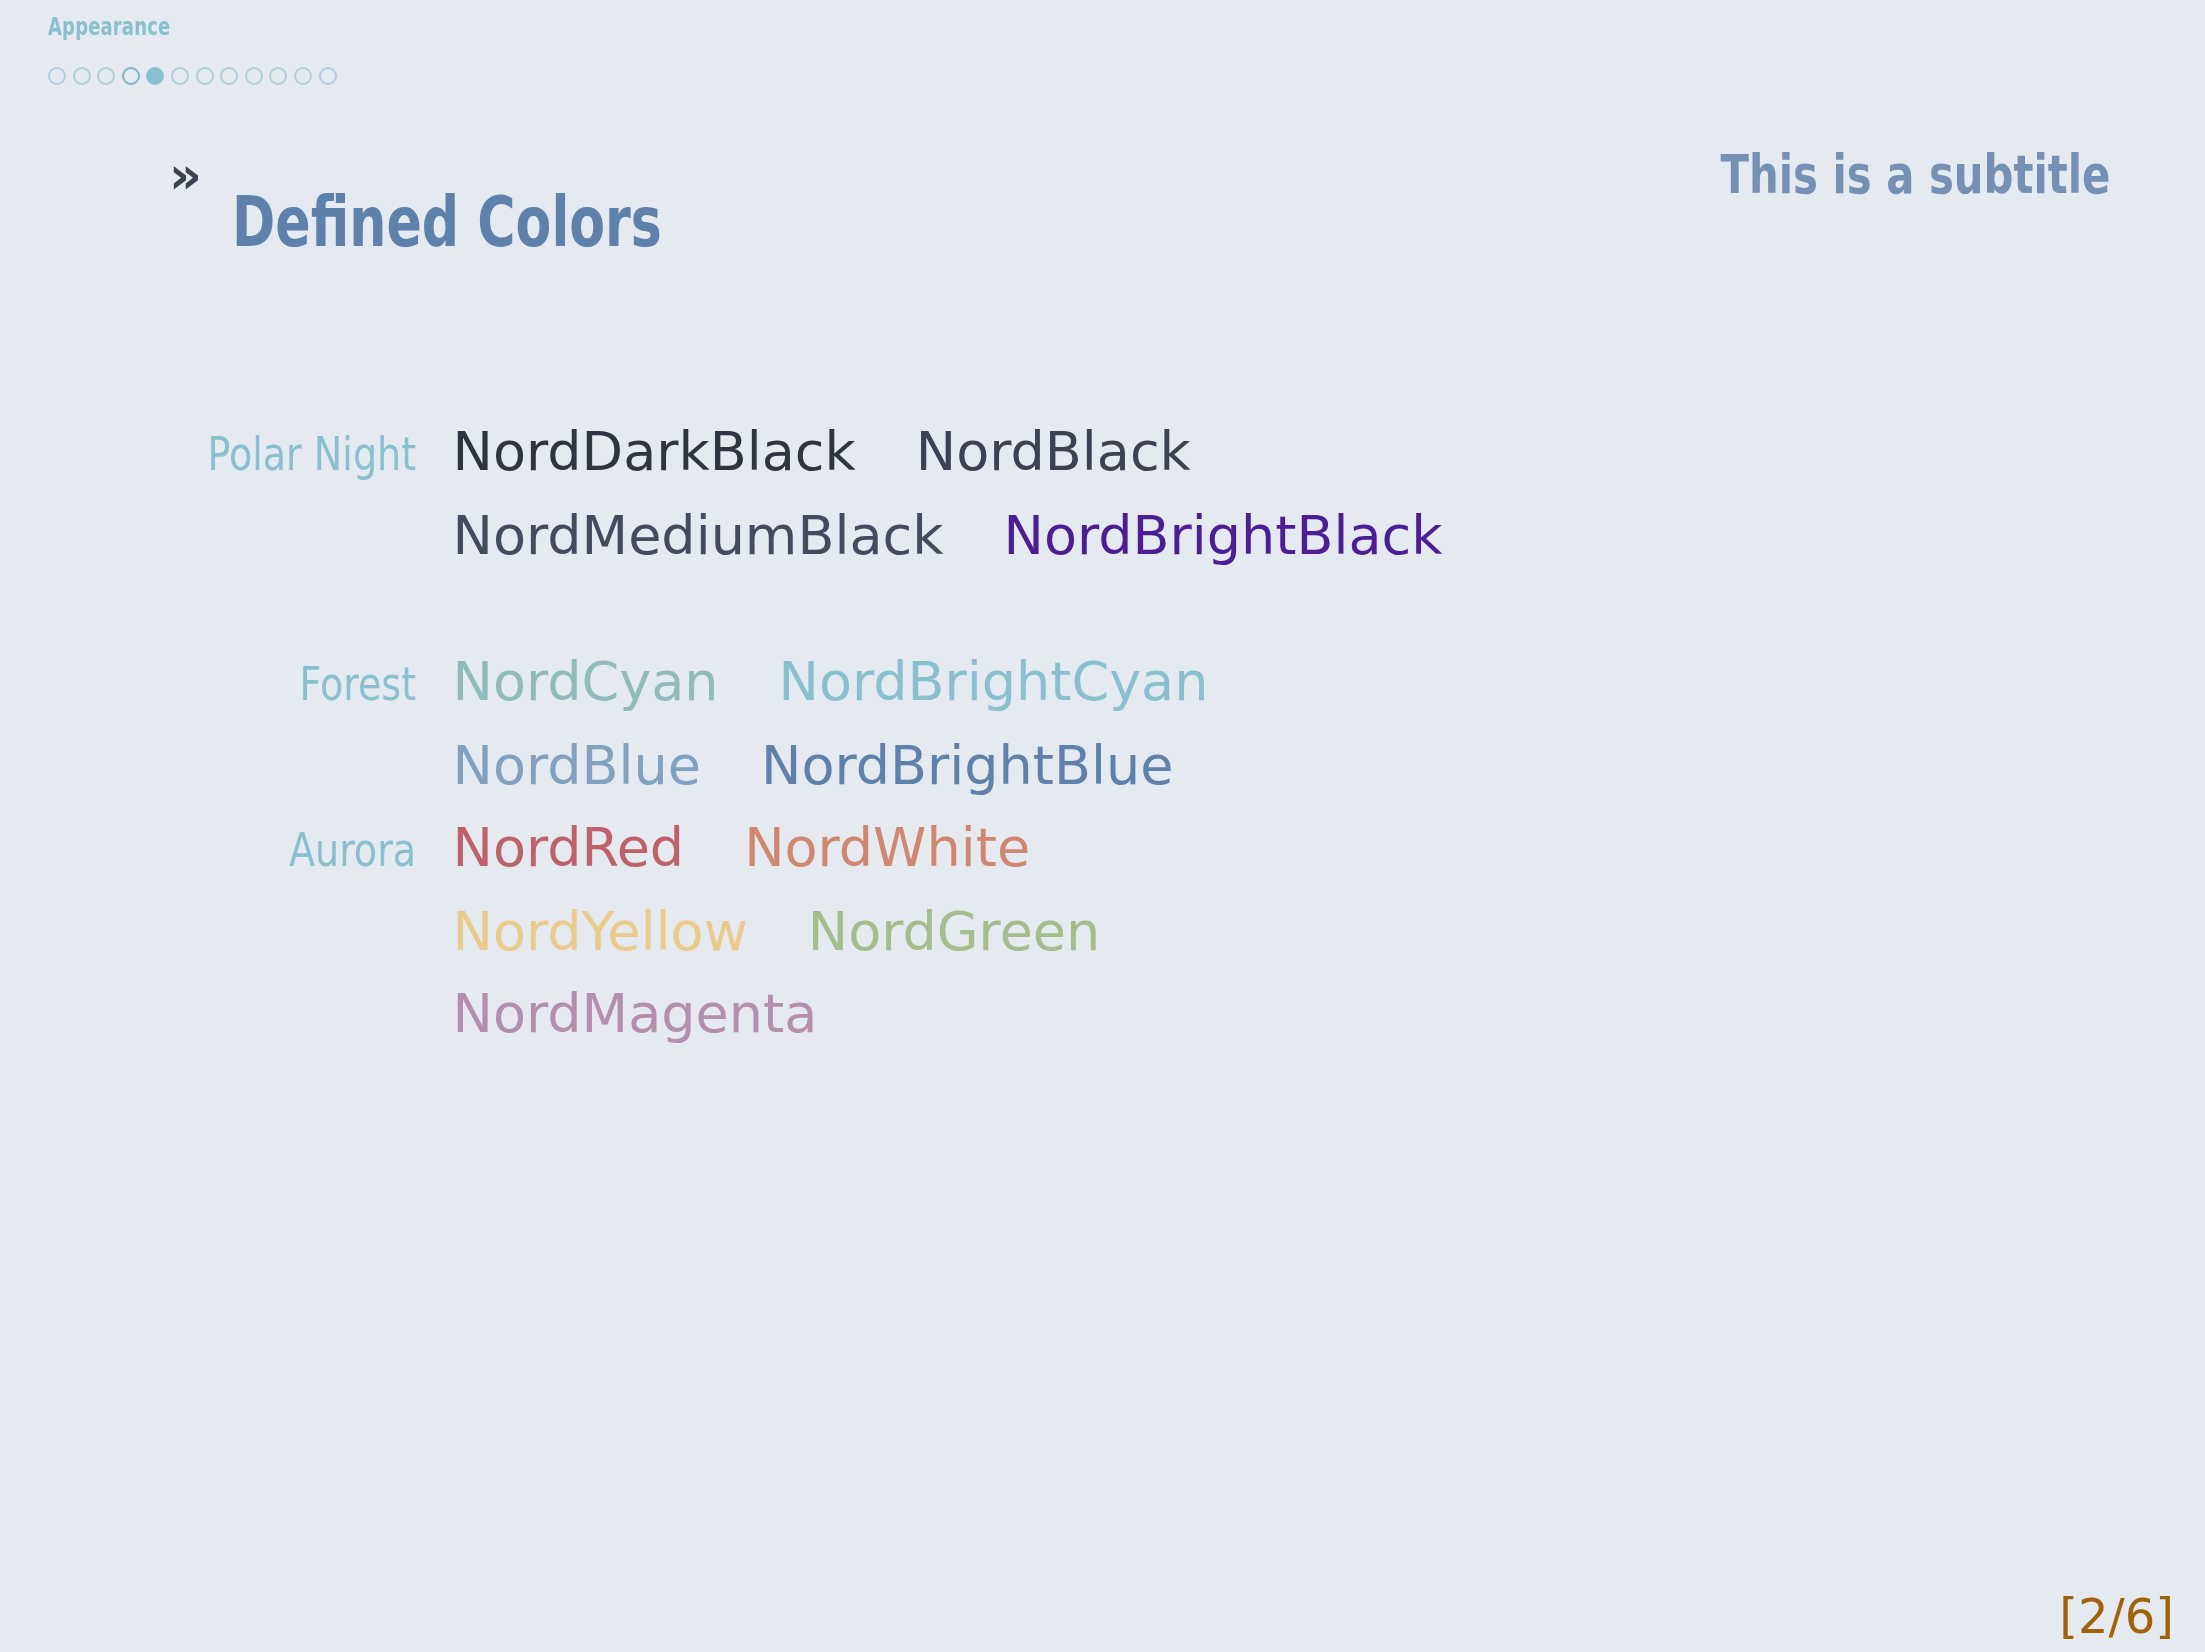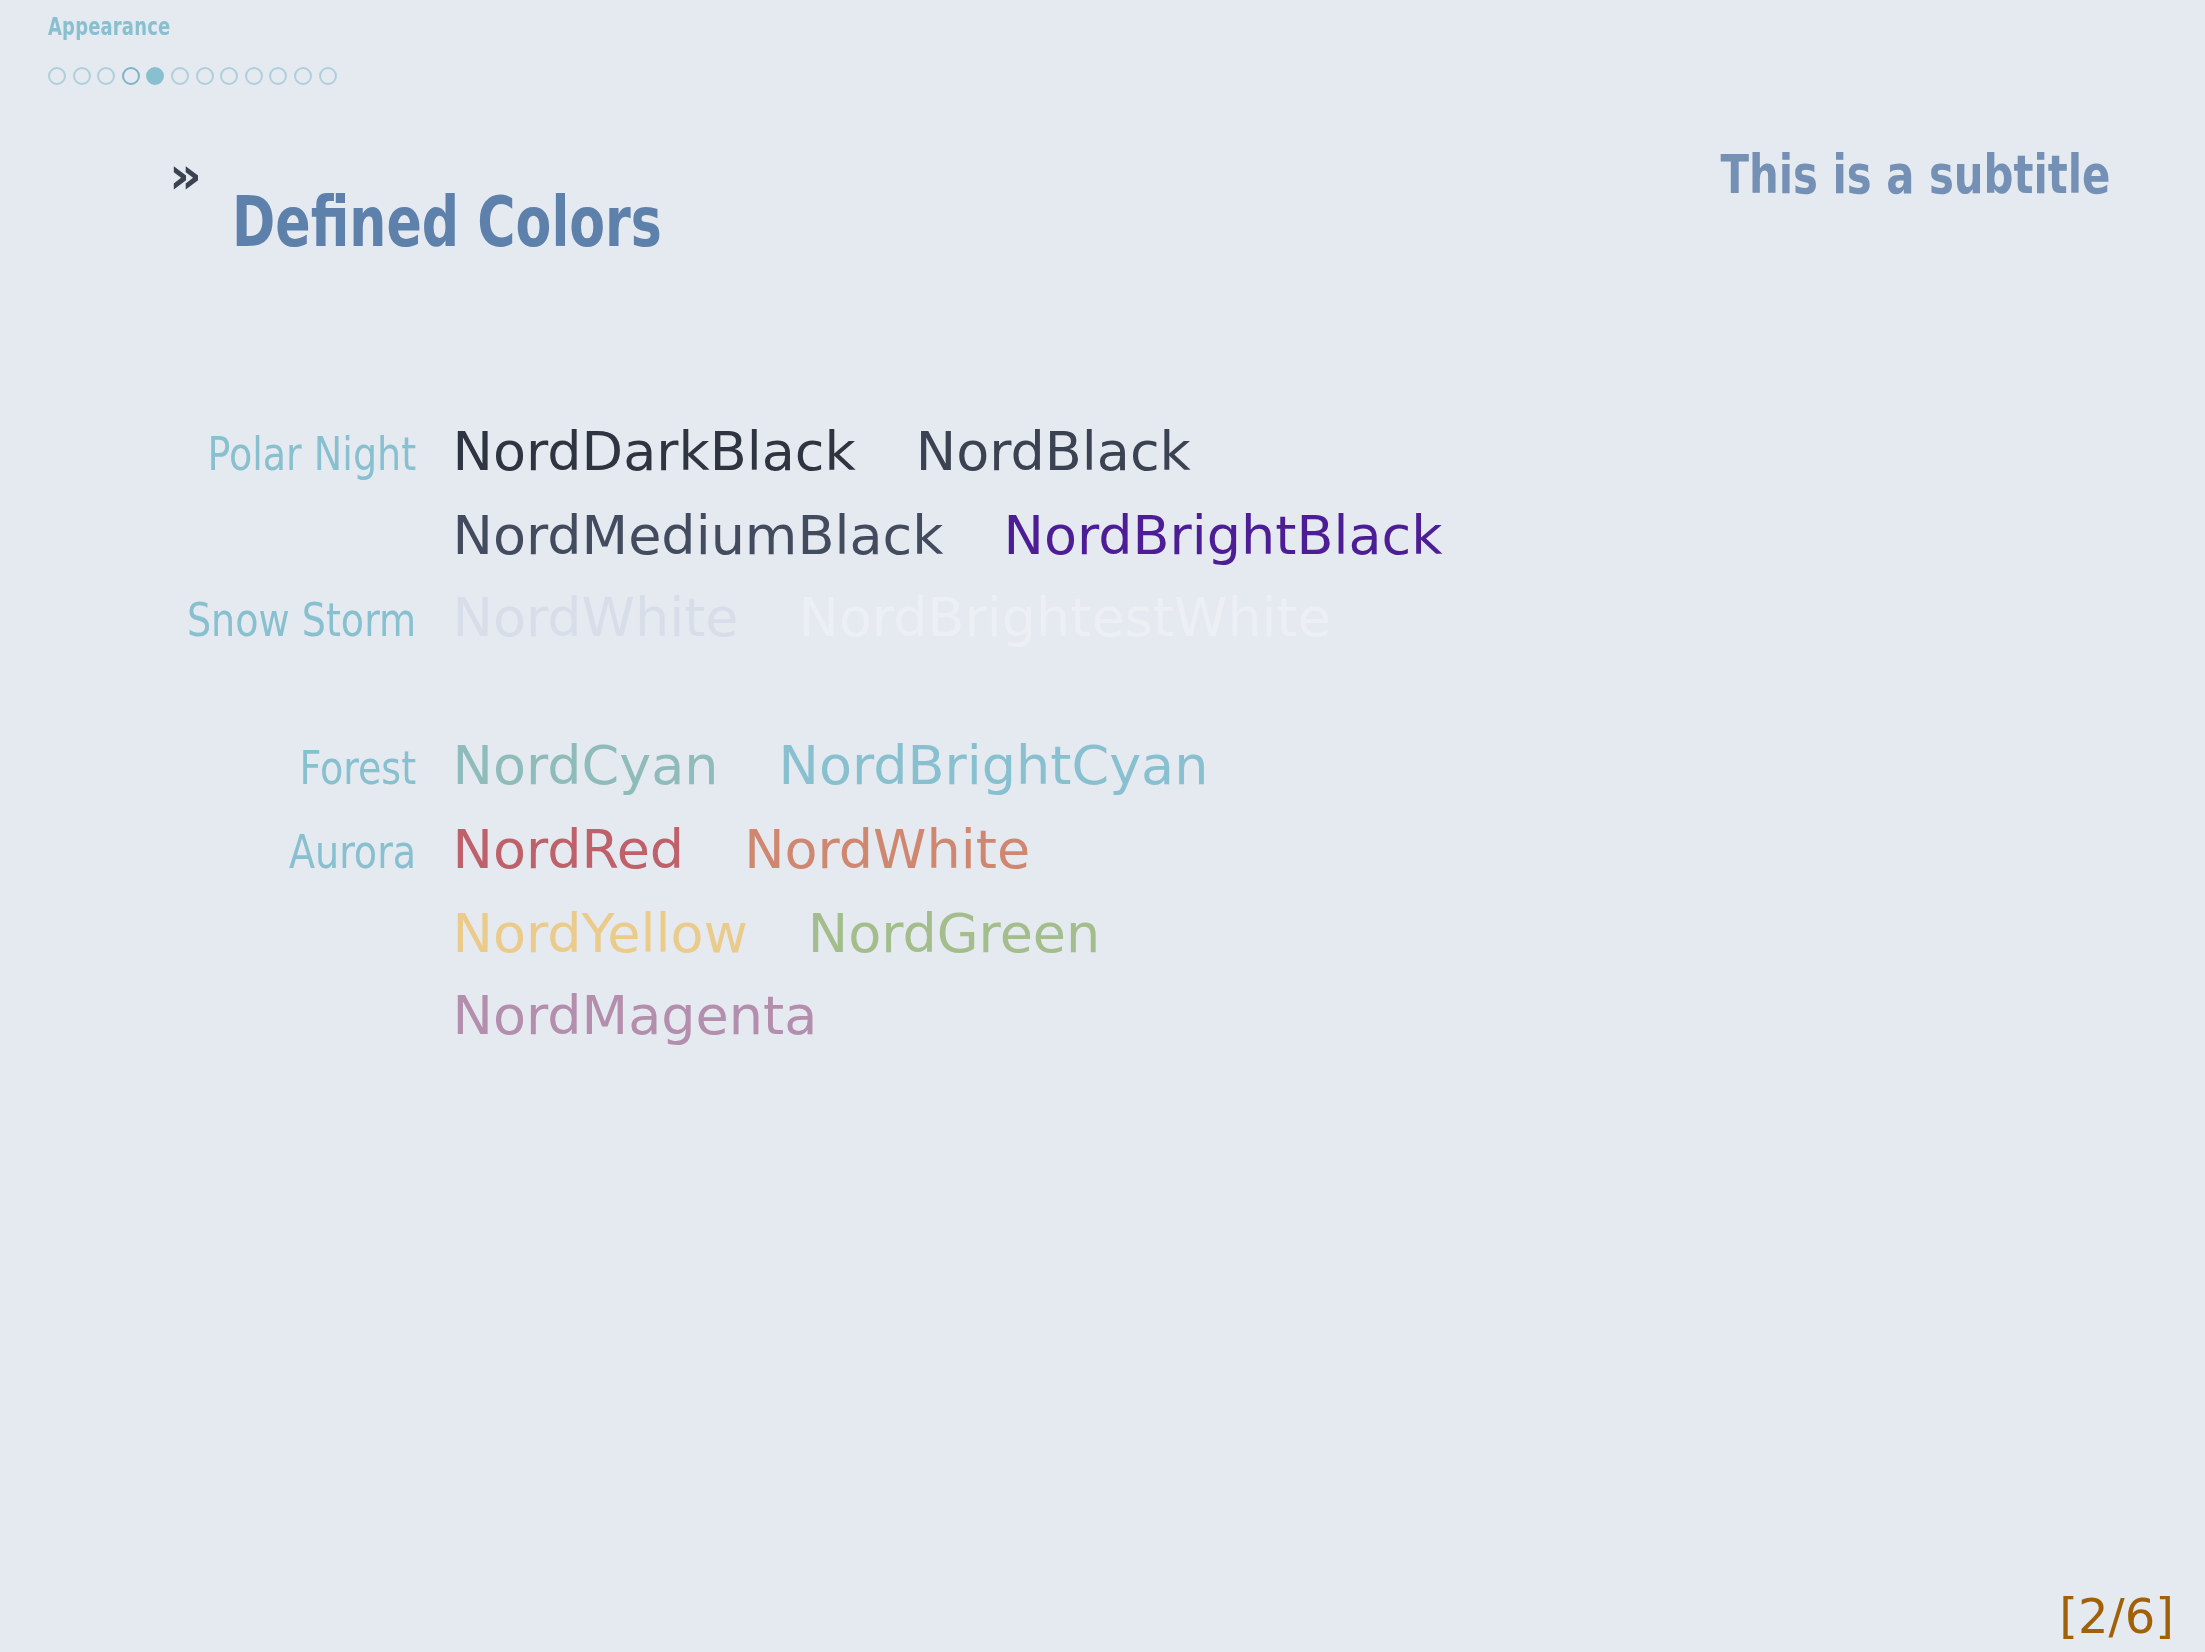--- a/index.html
+++ b/index.html
@@ -202,38 +202,36 @@
           </div>
         </div>
         <div class="grp-row">
           <div class="grp-label"></div>
           <div class="grp-items">
             <span class="color-name" style="color: rgb(67, 76, 94);">NordMediumBlack</span>
             <span class="color-name" style="color: #4c1d95;">NordBrightBlack</span>
           </div>
         </div>
       </div>
-      <div class="group">
-        <div class="grp-row">
-          <div class="grp-label">Snow Storm</div>
-          <div class="grp-items">
-            <span class="color-name" style="color: rgb(216, 222, 233);">NordWhite</span>
-            <span class="color-name" style="color: rgb(236, 239, 244);">NordBrightestWhite</span>
-          </div>
-        </div>
-      </div>
       <div class="spacer-gap"></div>
       <div class="group">
         <div class="grp-row">
           <div class="grp-label">Forest</div>
           <div class="grp-items">
             <span class="color-name" style="color: rgb(143, 188, 187);">NordCyan</span>
             <span class="color-name" style="color: rgb(136, 192, 208);">NordBrightCyan</span>
           </div>
         </div>
+        <div class="grp-row">
+          <div class="grp-label"></div>
+          <div class="grp-items">
+            <span class="color-name" style="color: rgb(129, 161, 193);">NordBlue</span>
+            <span class="color-name" style="color: rgb(94, 129, 172);">NordBrightBlue</span>
+          </div>
+        </div>
       </div>
       <div class="group">
         <div class="grp-row">
           <div class="grp-label">Aurora</div>
           <div class="grp-items">
             <span class="color-name" style="color: rgb(191, 97, 106);">NordRed</span>
             <span class="color-name" style="color: rgb(208, 135, 112);">NordWhite</span>
           </div>
         </div>
         <div class="grp-row">

